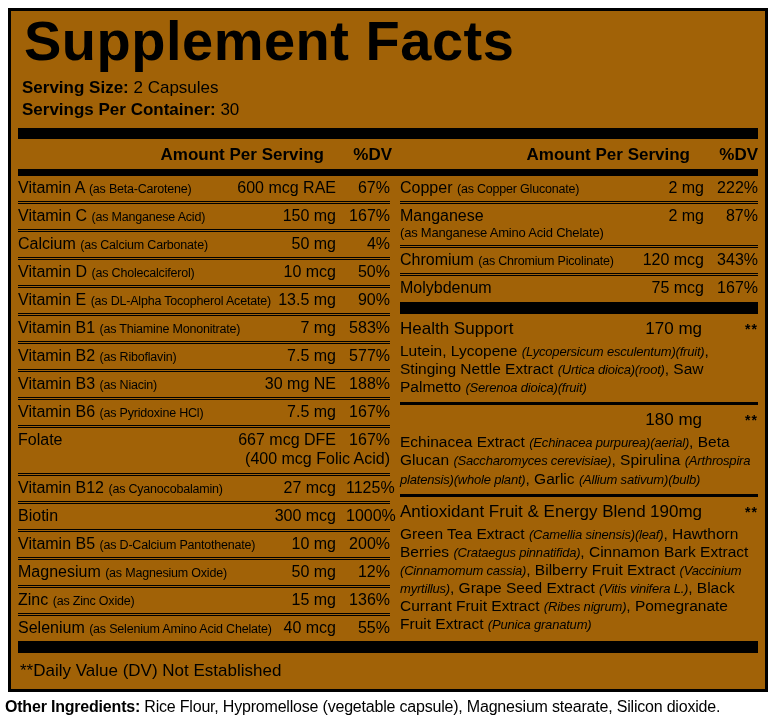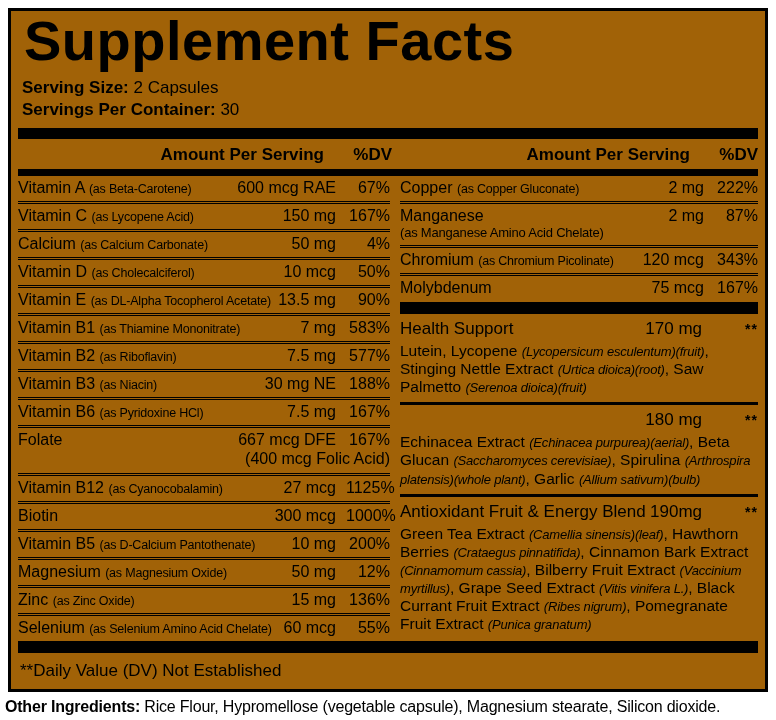--- a/index.html
+++ b/index.html
@@ -82,21 +82,21 @@
     <div class="row-main">
       <span class="nm"><span class="name">Vitamin A</span> <span class="detail">(as Beta-Carotene)</span></span>
       <span class="amt">600 mcg RAE</span>
       <span class="dv">67%</span>
     </div>
 
   </div>
 
   <div class="row">
     <div class="row-main">
-      <span class="nm"><span class="name">Vitamin C</span> <span class="detail">(as Lycopene Acid)</span></span>
+      <span class="nm"><span class="name">Vitamin C</span> <span class="detail">(as Manganese Acid)</span></span>
       <span class="amt">150 mg</span>
       <span class="dv">167%</span>
     </div>
 
   </div>
 
   <div class="row">
     <div class="row-main">
       <span class="nm"><span class="name">Calcium</span> <span class="detail">(as Calcium Carbonate)</span></span>
       <span class="amt">50 mg</span>
@@ -210,21 +210,21 @@
       <span class="nm"><span class="name">Zinc</span> <span class="detail">(as Zinc Oxide)</span></span>
       <span class="amt">15 mg</span>
       <span class="dv">136%</span>
     </div>
 
   </div>
 
   <div class="row">
     <div class="row-main">
       <span class="nm"><span class="name">Selenium</span> <span class="detail">(as Selenium Amino Acid Chelate)</span></span>
-      <span class="amt">60 mcg</span>
+      <span class="amt">40 mcg</span>
       <span class="dv">55%</span>
     </div>
 
   </div>
 </div>
     <div class="vdiv"></div>
     <div class="col-right">
       <div class="rows" id="right-rows">
   <div class="row">
     <div class="row-main">

